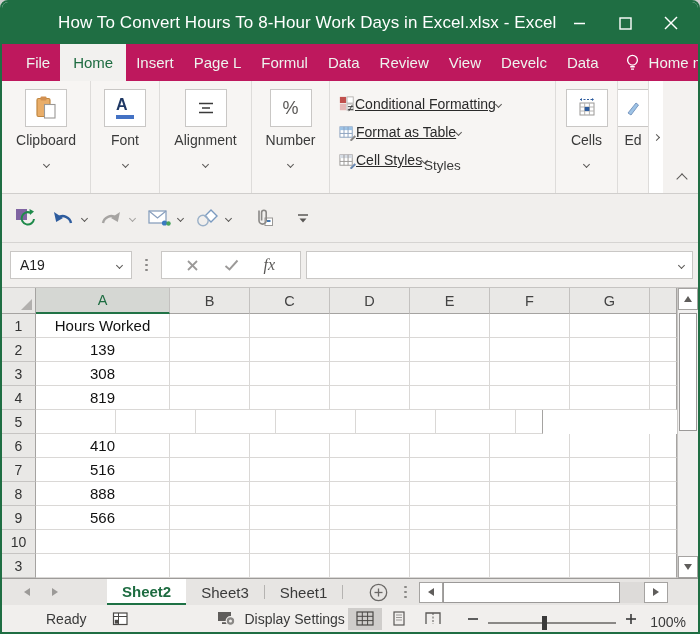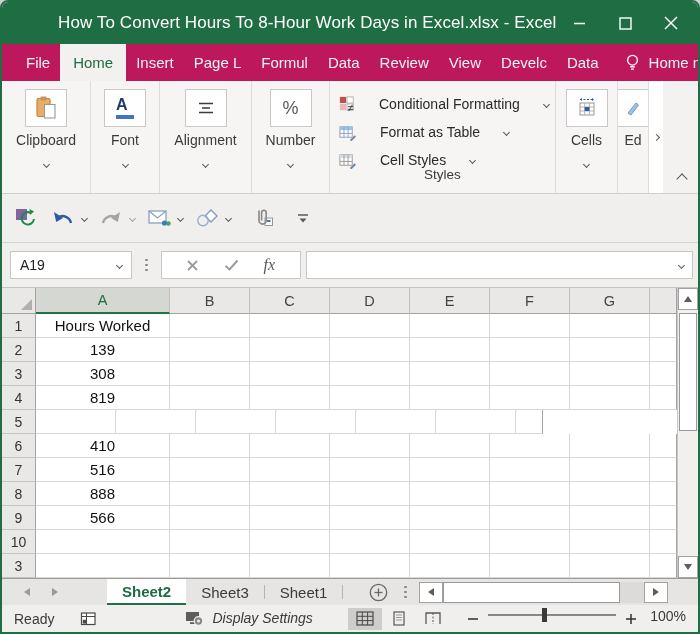--- a/index.html
+++ b/index.html
@@ -35,23 +35,23 @@
   .glabel { margin-top:5px; font-size:14px; color:#3a3a3a; }
   .gchev { margin-top:5px; }
   .chev { display:inline-block; width:6px; height:6px; border-right:1.4px solid #5a5856;
           border-bottom:1.4px solid #5a5856; transform:rotate(45deg); }
   .chev.sm { width:5px; height:5px; }
   .chev.right { transform:rotate(-45deg); }
   .chev.up { transform:rotate(-135deg); width:8px; height:8px; }
   .font-a { font-size:16px; font-weight:bold; color:#1f3864; line-height:16px; }
   .font-bar { width:18px; height:4px; background:#4472c4; margin-top:2px; }
   .pct { font-size:18px; color:#5a5856; }
-  .srow { display:flex; align-items:center; gap:24px; height:28px; width:100%;
-          padding-left:9px; font-size:14px; color:#2a2a2a; cursor:pointer; white-space:nowrap; }
-  .styles-label { position:absolute; bottom:11px; width:100%; text-align:center;
+  .srow { display:flex; align-items:center; gap:0; height:28px; width:100%;
+          padding-left:9px; font-size:14px; color:#2a2a2a; cursor:pointer; white-space:nowrap;text-decoration:underline; }
+  .styles-label { position:absolute; bottom:20px; width:100%; text-align:center;
                   font-size:13.5px; color:#3a3a3a; }
   .scrollstrip { width:15px; background:#fff; border-left:1px solid #dedcda;
                  display:flex; align-items:center; justify-content:center; cursor:pointer; }
   .ribbonrail { flex:1; position:relative; background:#f4f2f0; }
   .collapse-btn { position:absolute; right:12px; bottom:6px; cursor:pointer; }
 
   
   .qat { height:49px; background:#f1efed; border-bottom:1px solid #d6d4d2;
          display:flex; align-items:center; padding-left:10px; }
   .qicon { width:26px; height:26px; display:flex; align-items:center; justify-content:center; cursor:pointer; }
@@ -120,26 +120,26 @@
   .newsheet { margin-left:26px; align-self:center; display:flex; cursor:pointer; }
   .tabdots { margin:0 0 0 16px; align-self:center; }
   .hscroll { margin-left:12px; align-self:center; display:flex; height:21px; }
   .hbtn { width:24px; height:21px; }
   .hthumb { width:177px; height:21px; background:#fff; border:1px solid #9b9998; cursor:grab; }
   .htrack { width:24px; height:21px; background:#dddbd9; }
 
   
   .statusbar { height:27px; background:#f1efed; display:flex; align-items:center;
                font-size:14px; color:#3a3a3a; padding:0 12px; }
-  .ready { margin-right:26px; }
-  .dset { margin-left:88px; display:flex; align-items:flex-start; gap:8px; cursor:pointer;font-style:italic; }
+  .ready { margin-right:26px;margin-left:32px; }
+  .dset { margin-left:88px; display:flex; align-items:center; gap:8px; cursor:pointer; }
   .views { margin-left:auto; display:flex; }
   .viewbtn { width:34px; height:22px; display:flex; align-items:center; justify-content:center; cursor:pointer; }
   .viewbtn.active { background:#cfcdcb; }
-  .zoomctl { display:flex; align-items:flex-start; margin-left:12px; }
+  .zoomctl { display:flex; align-items:flex-end; margin-left:12px; }
   .zbtn { width:22px; height:22px; display:flex; align-items:center; justify-content:center; cursor:pointer; }
   .slider { position:relative; width:128px; height:14px; margin:0 4px; cursor:pointer; }
   .slider .track { position:absolute; top:6px; left:0; right:0; height:2px; background:#8a8886; }
   .slider .thumb { position:absolute; top:0; left:42%; width:5px; height:14px; background:#3a3a3a; cursor:grab; }
   .zoomtxt { width:44px; text-align:right; }
 
   svg { display:block; }
 </style>
 </head>
 <body>

